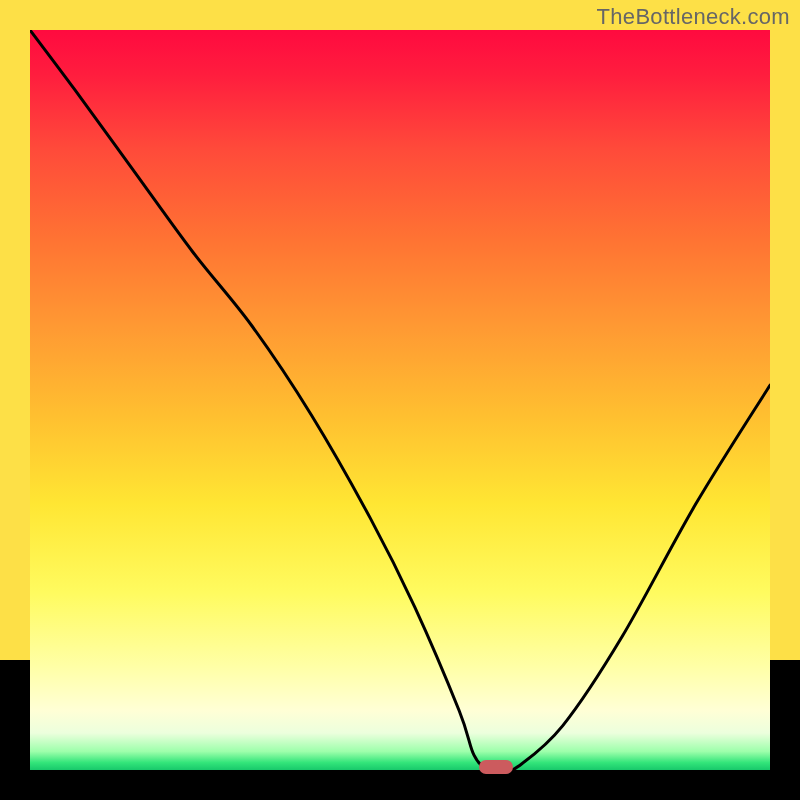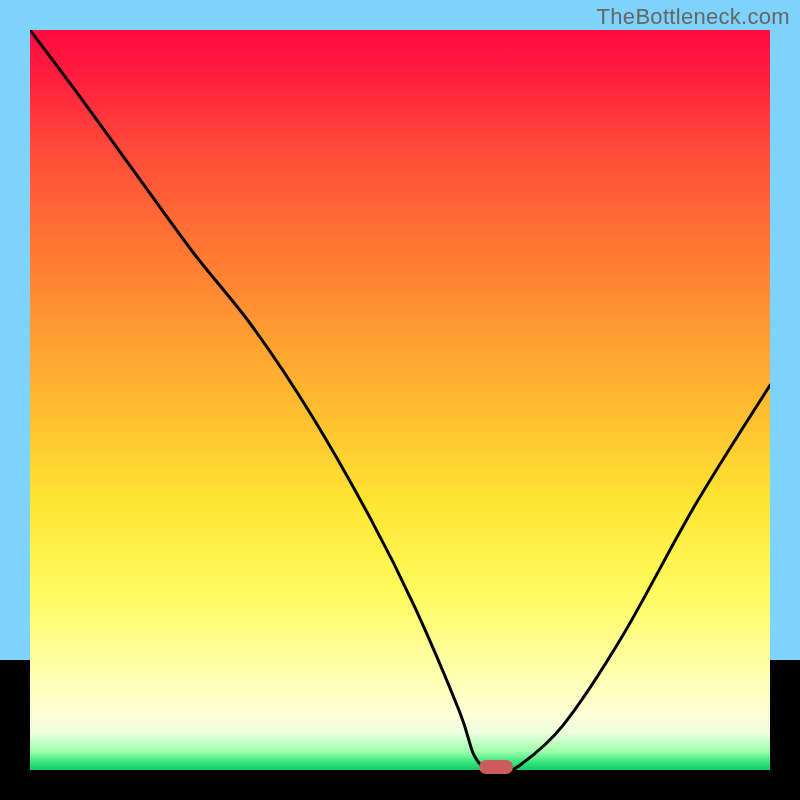--- a/index.html
+++ b/index.html
@@ -7,21 +7,21 @@
     padding: 0;
     width: 800px;
     height: 800px;
     background: #000;
     overflow: hidden;
   }
   .frame {
     position: relative;
     width: 800px;
     height: 660px;
-    background: #7dd3fc;
+    background: #fde047;
   }
   .watermark {
     position: absolute;
     top: 4px;
     right: 10px;
     color: #666;
     font-family: Arial, Helvetica, sans-serif;
     font-size: 22px;
     font-weight: 500;
     letter-spacing: 0.3px;

